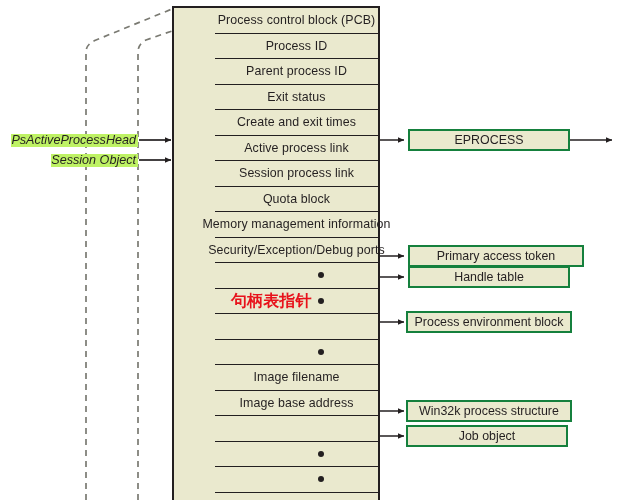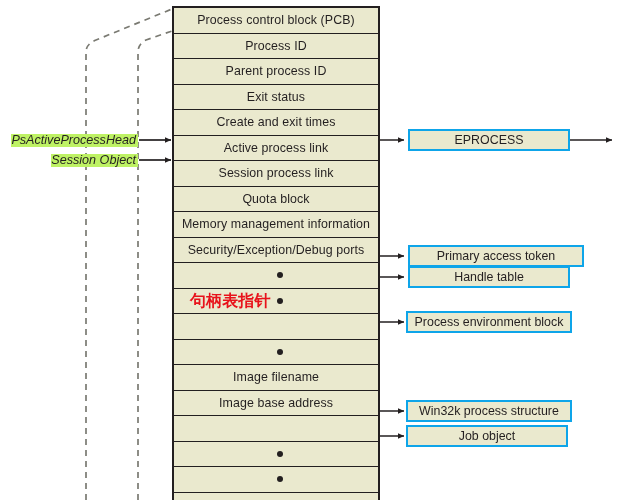--- a/index.html
+++ b/index.html
@@ -29,20 +29,21 @@
   }
   .pcb-row {
     height: 25.5px;
     box-sizing: border-box;
     border-bottom: 1.6px solid #231f20;
     background: #eae9ce;
     display: flex;
     align-items: center;
     justify-content: center;
     position: relative;
+    margin-left: 41px;
   }
   .pcb-row:last-child { border-bottom: none; }
   .pcb-label {
     font-size: 12.4px;
     line-height: 1;
     letter-spacing: 0.1px;
     white-space: nowrap;
     text-align: center;
   }
   .pcb-row.has-dot .pcb-label {
@@ -65,21 +66,21 @@
     width: 6px;
     height: 6px;
     margin-top: -3px;
     border-radius: 50%;
     background: #231f20;
   }
 
   
   .rbox {
     position: absolute;
-    border: 2px solid #0ea5e9;
+    border: 2px solid #15803d;
     background: #eae9ce;
     box-sizing: border-box;
     height: 22px;
     display: flex;
     align-items: center;
     justify-content: center;
     z-index: 5;
   }
   .rbox span {
     font-size: 12.4px;

